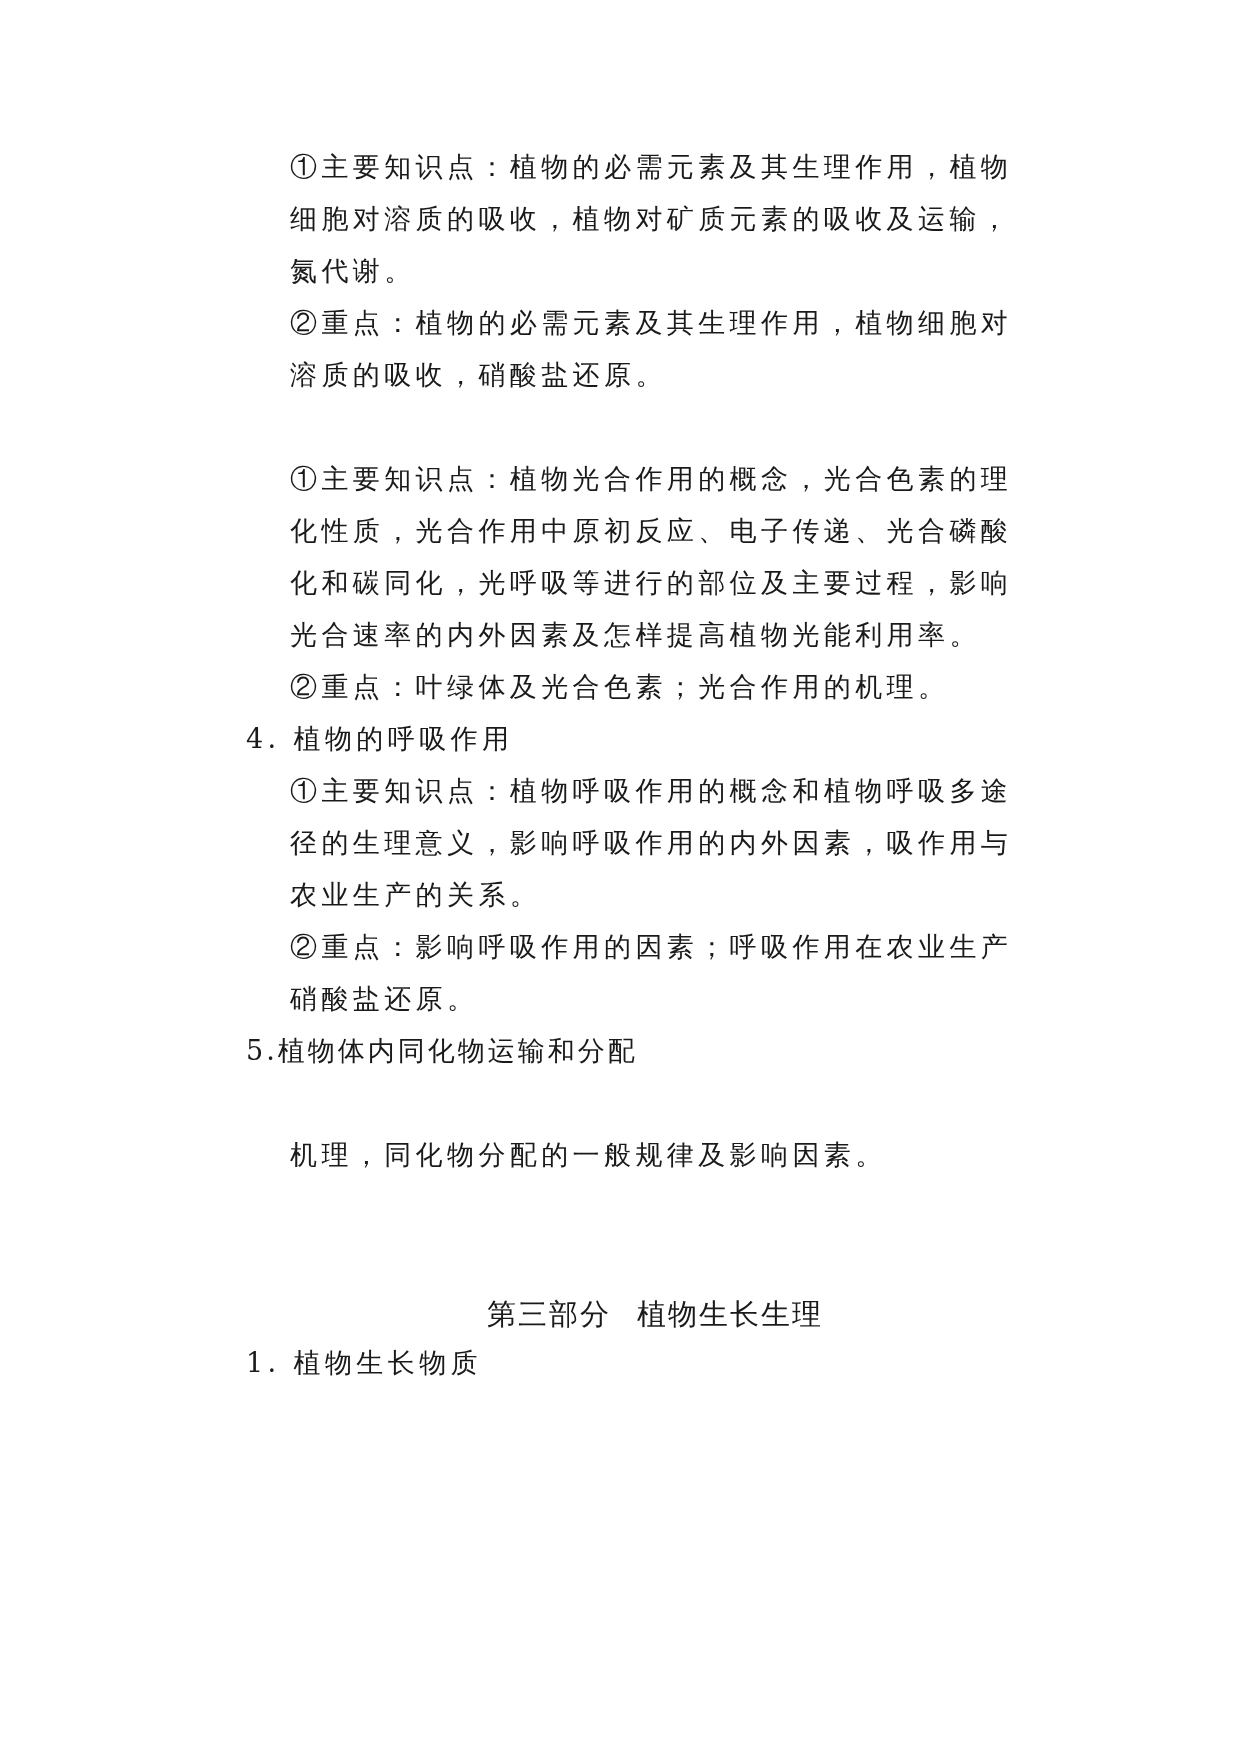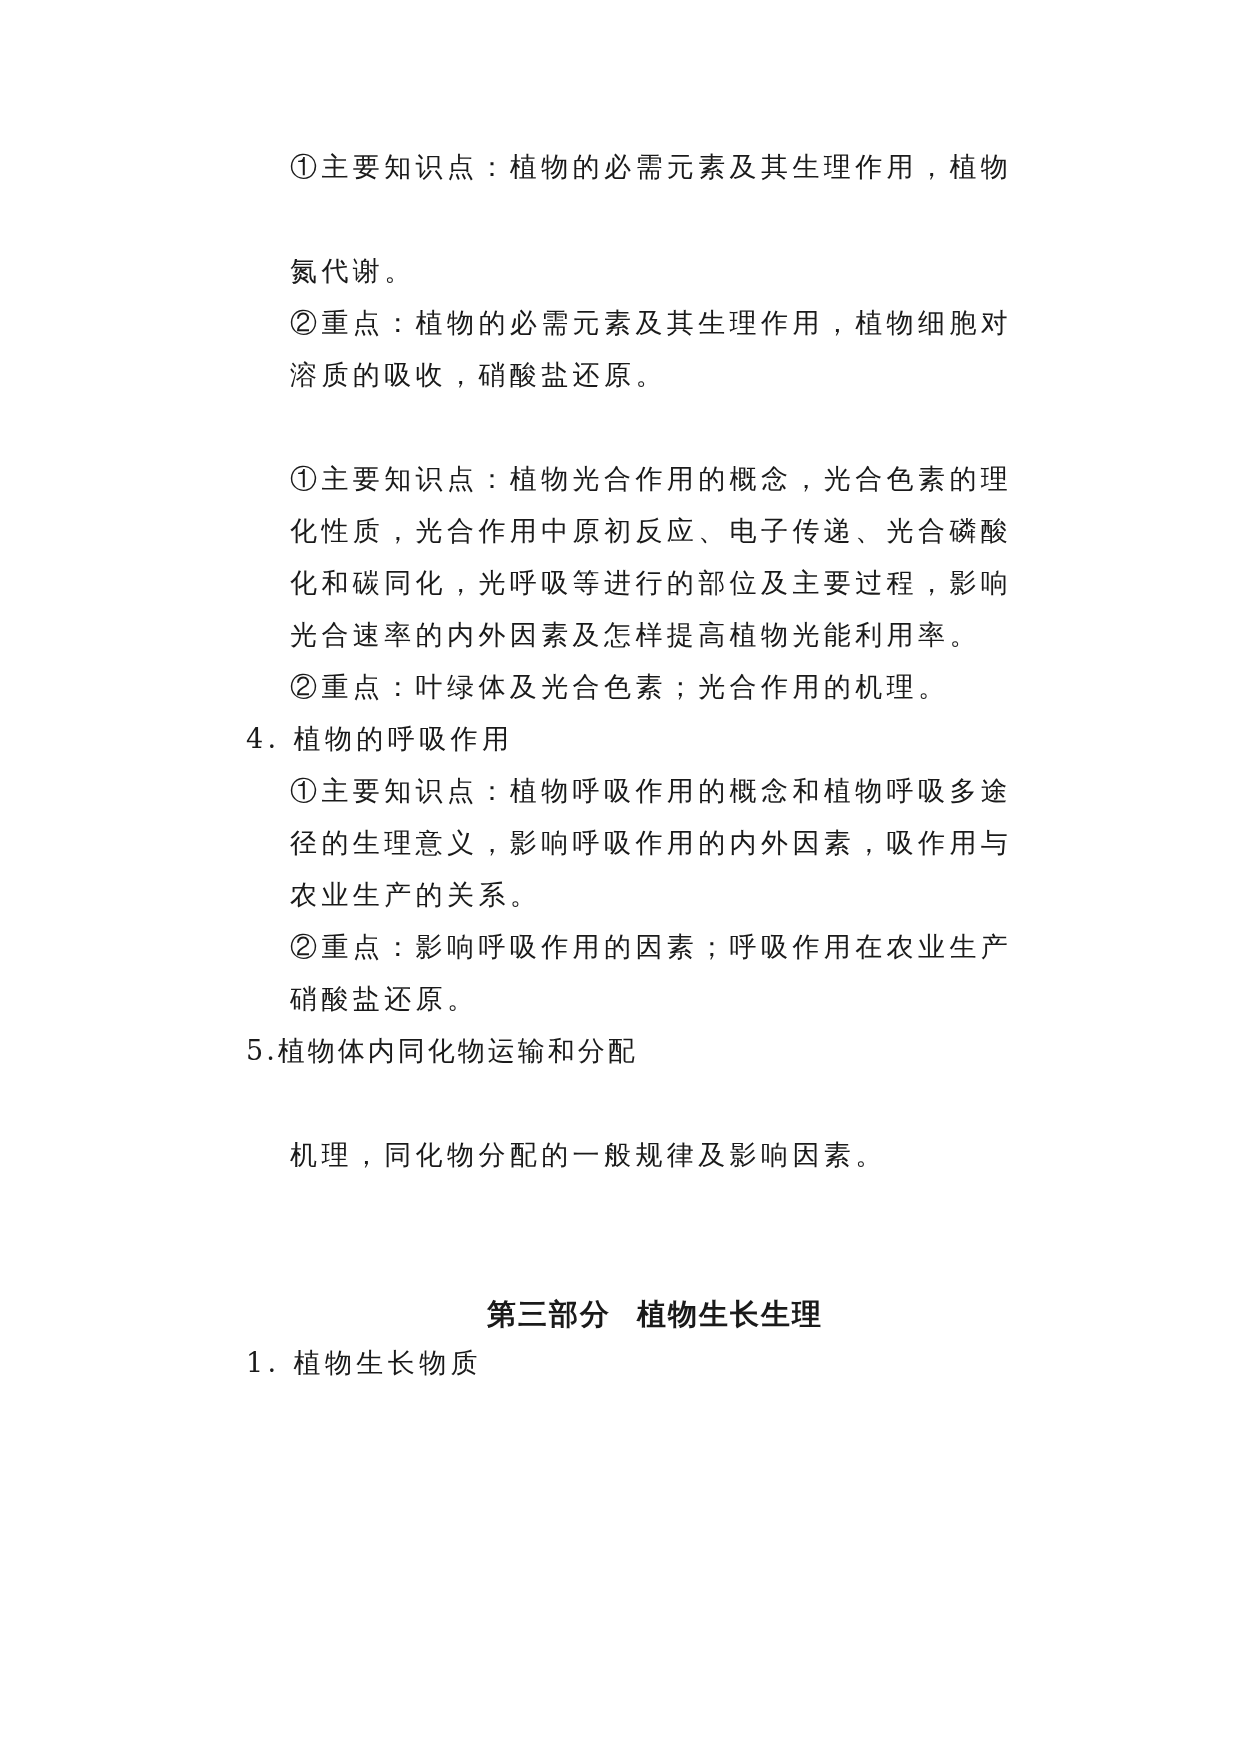--- a/index.html
+++ b/index.html
@@ -36,37 +36,38 @@
       left: 246px;
     }
     .heading {
       position: absolute;
       top: 1296px;
       left: 0;
       width: 1240px;
       text-align: center;
       font-size: 29px;
       line-height: 36px;
-      font-weight: bold;
+      font-weight: normal;
       font-family: "DejaVu Sans", "Liberation Sans", sans-serif;
       letter-spacing: 2px;
       padding-left: 70px;
       box-sizing: border-box;
     }
     .heading .gap {
       display: inline-block;
       width: 26px;
     }
   </style>
 </head>
 <body>
 
 <div class="page">
 
   <div class="line indent" style="top:150px">①主要知识点：植物的必需元素及其生理作用，植物</div>
+  <div class="line indent" style="top:202px">细胞对溶质的吸收，植物对矿质元素的吸收及运输，</div>
   <div class="line indent" style="top:254px">氮代谢。</div>
   <div class="line indent" style="top:306px">②重点：植物的必需元素及其生理作用，植物细胞对</div>
   <div class="line indent" style="top:358px">溶质的吸收，硝酸盐还原。</div>
 
   <div class="line indent" style="top:462px">①主要知识点：植物光合作用的概念，光合色素的理</div>
   <div class="line indent" style="top:514px">化性质，光合作用中原初反应、电子传递、光合磷酸</div>
   <div class="line indent" style="top:566px">化和碳同化，光呼吸等进行的部位及主要过程，影响</div>
   <div class="line indent" style="top:618px">光合速率的内外因素及怎样提高植物光能利用率。</div>
   <div class="line indent" style="top:670px">②重点：叶绿体及光合色素；光合作用的机理。</div>
 

